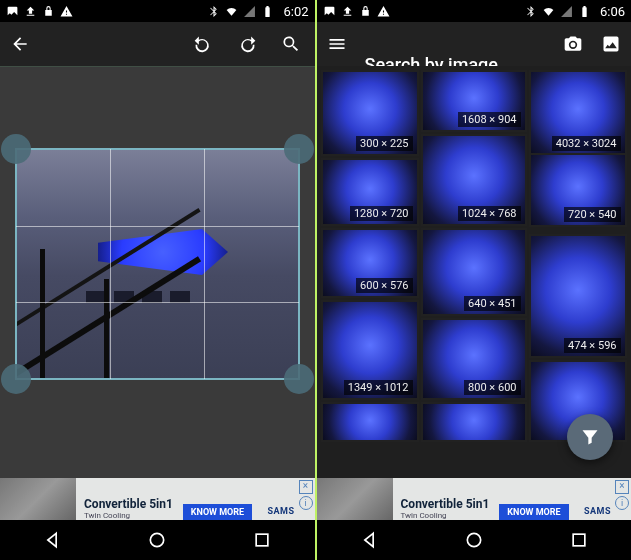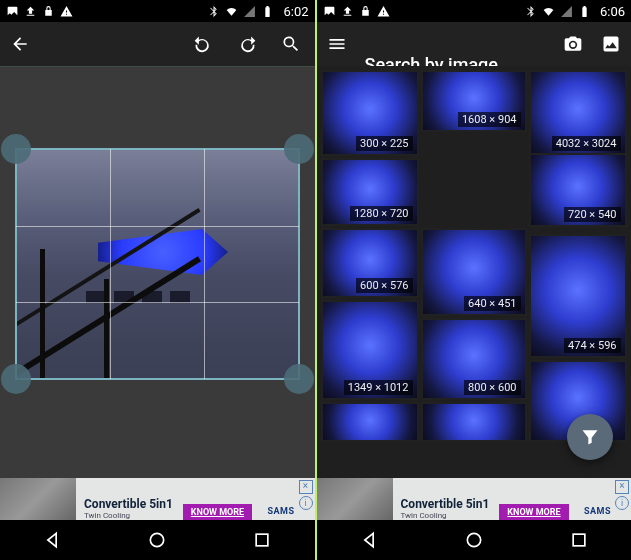--- a/index.html
+++ b/index.html
@@ -186,24 +186,23 @@
   }
   .ad .prod {
     width:76px; height:100%;
     background:linear-gradient(135deg,#777 0%, #999 50%, #666 100%);
   }
   .ad .txt { margin-left:8px; color:#122; }
   .ad .brand { font-weight:700; font-size:12px; color:#11233a; }
   .ad .tag { font-size:8px; color:#445; }
   .ad .cta {
     margin-left:10px;
-    background:#a21caf; color:#fff;
+    background:#1d4ed8; color:#fff;
     font-size:9px; font-weight:700;
     padding:3px 8px;
-    text-decoration:underline;
   }
   .ad .partner {
     position:absolute; right:20px; bottom:4px;
     font-size:9px; font-weight:700; color:#14377a;
     letter-spacing:.5px;
   }
   .ad .close {
     position:absolute; right:2px; top:2px;
     width:12px;height:12px;
     border:1px solid #5584bb;
@@ -382,20 +381,24 @@
           <div class="dim">1608 × 904</div>
         </div>
         <div class="tile" style="left: 212px; top: 4px; width: 98px; height: 86px;">
           <div class="thumb"></div>
           <div class="dim">4032 × 3024</div>
         </div>
         <div class="tile" style="left: 4px; top: 92px; width: 98px; height: 68px;">
           <div class="thumb"></div>
           <div class="dim">1280 × 720</div>
         </div>
+        <div class="tile" style="left: 104px; top: 68px; width: 106px; height: 92px;">
+          <div class="thumb"></div>
+          <div class="dim">1024 × 768</div>
+        </div>
         <div class="tile" style="left: 212px; top: 87px; width: 98px; height: 74px;">
           <div class="thumb"></div>
           <div class="dim">720 × 540</div>
         </div>
         <div class="tile" style="left: 4px; top: 162px; width: 98px; height: 70px;">
           <div class="thumb"></div>
           <div class="dim">600 × 576</div>
         </div>
         <div class="tile" style="left: 104px; top: 162px; width: 106px; height: 88px;">
           <div class="thumb"></div>

